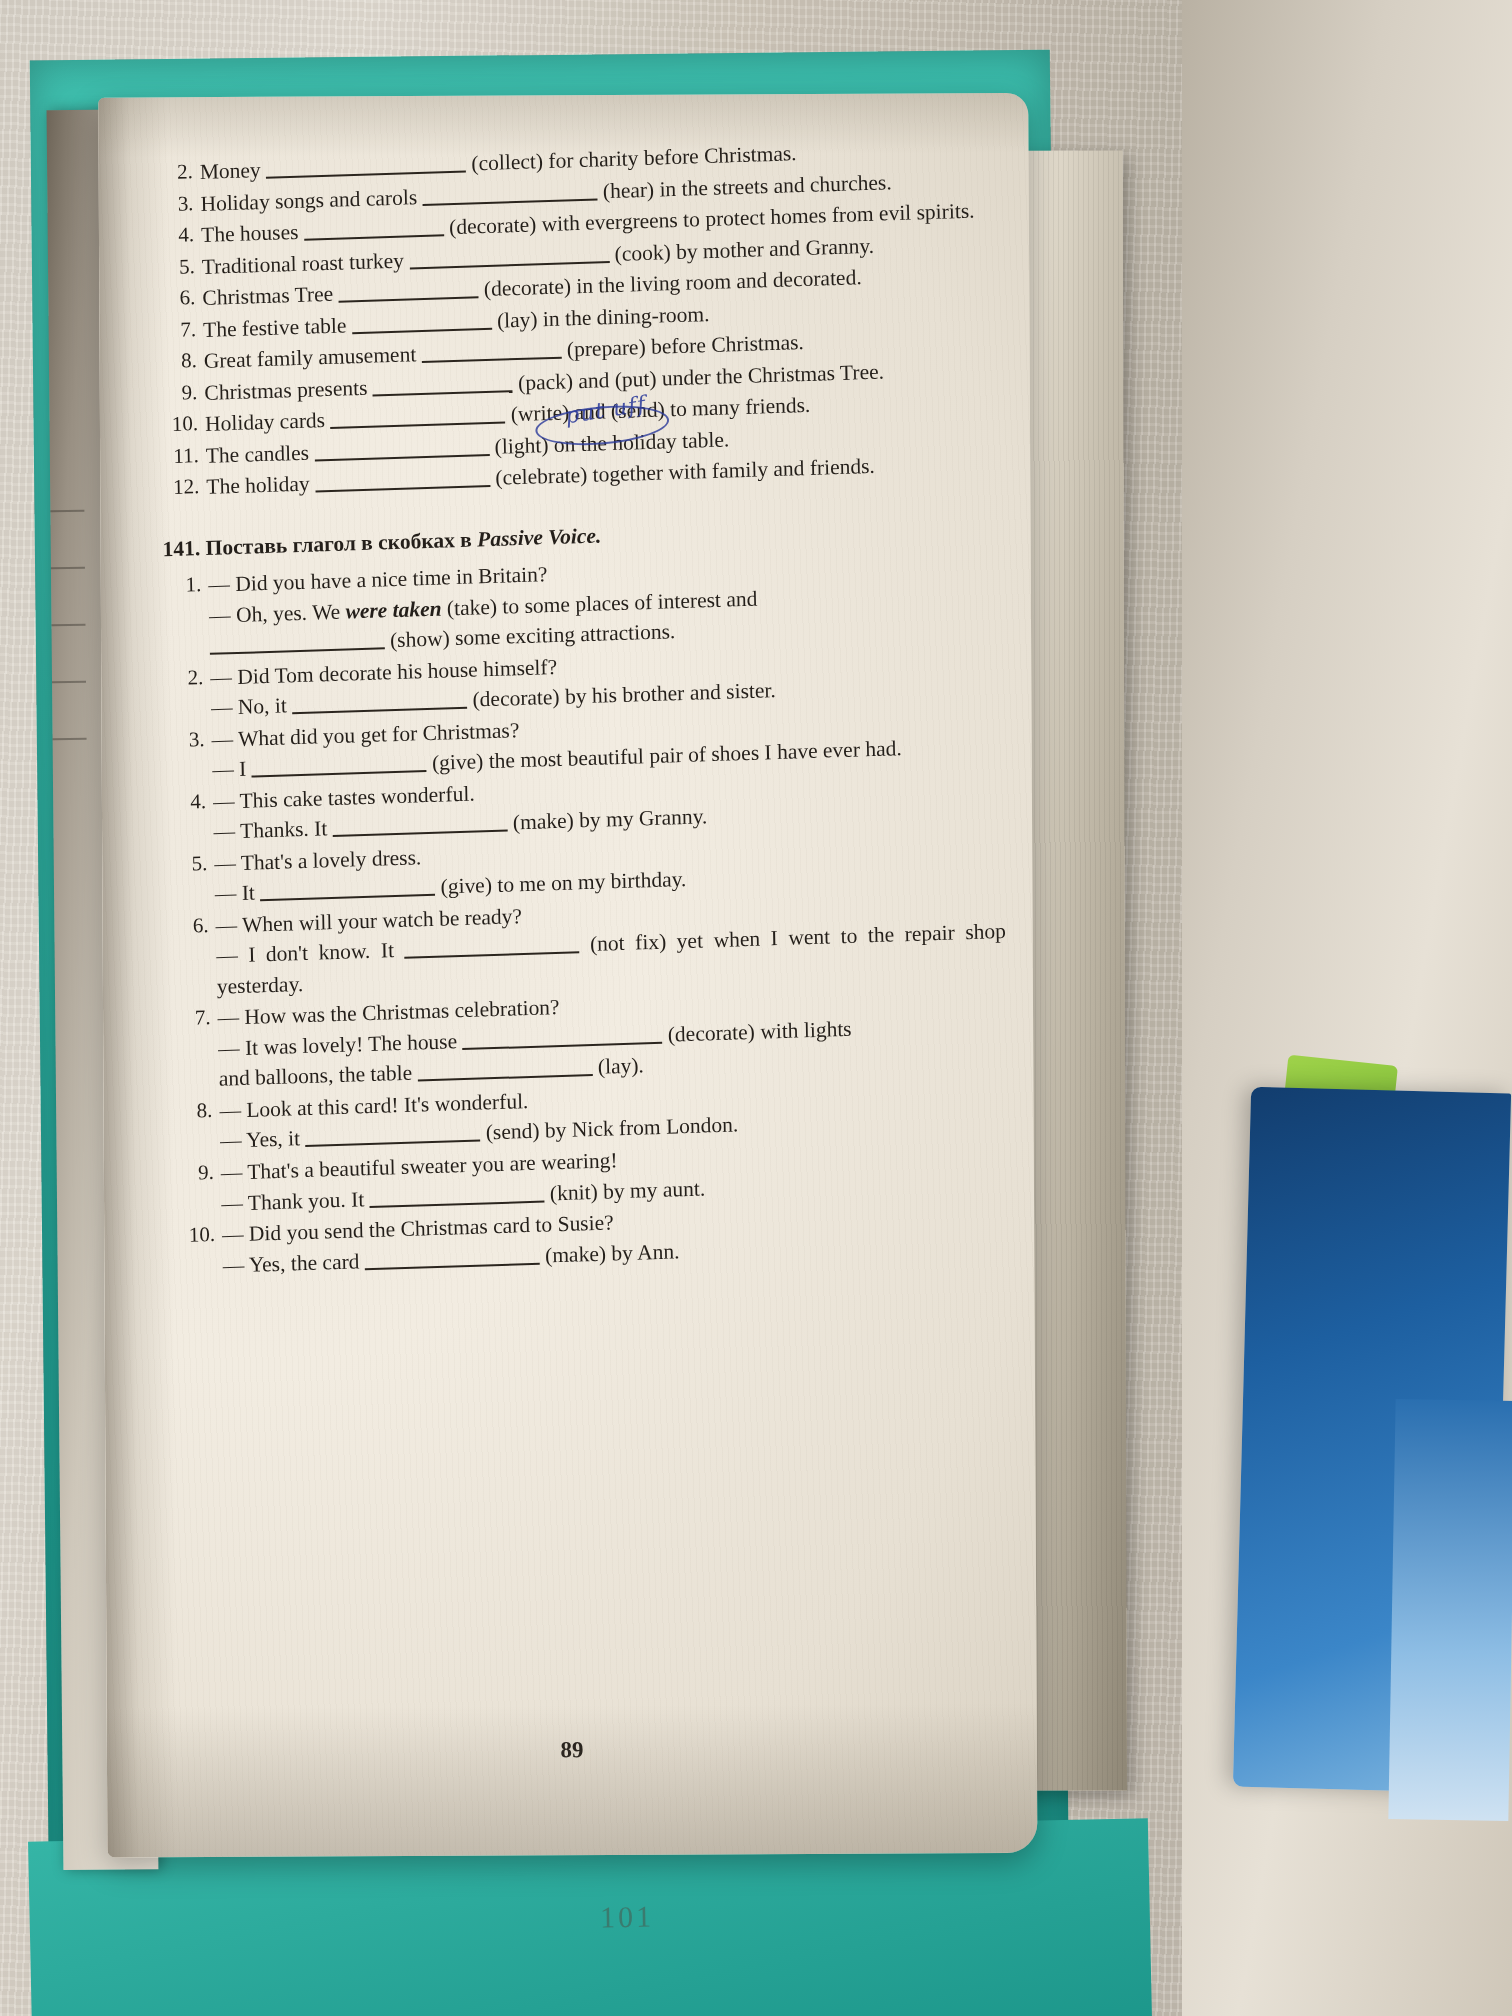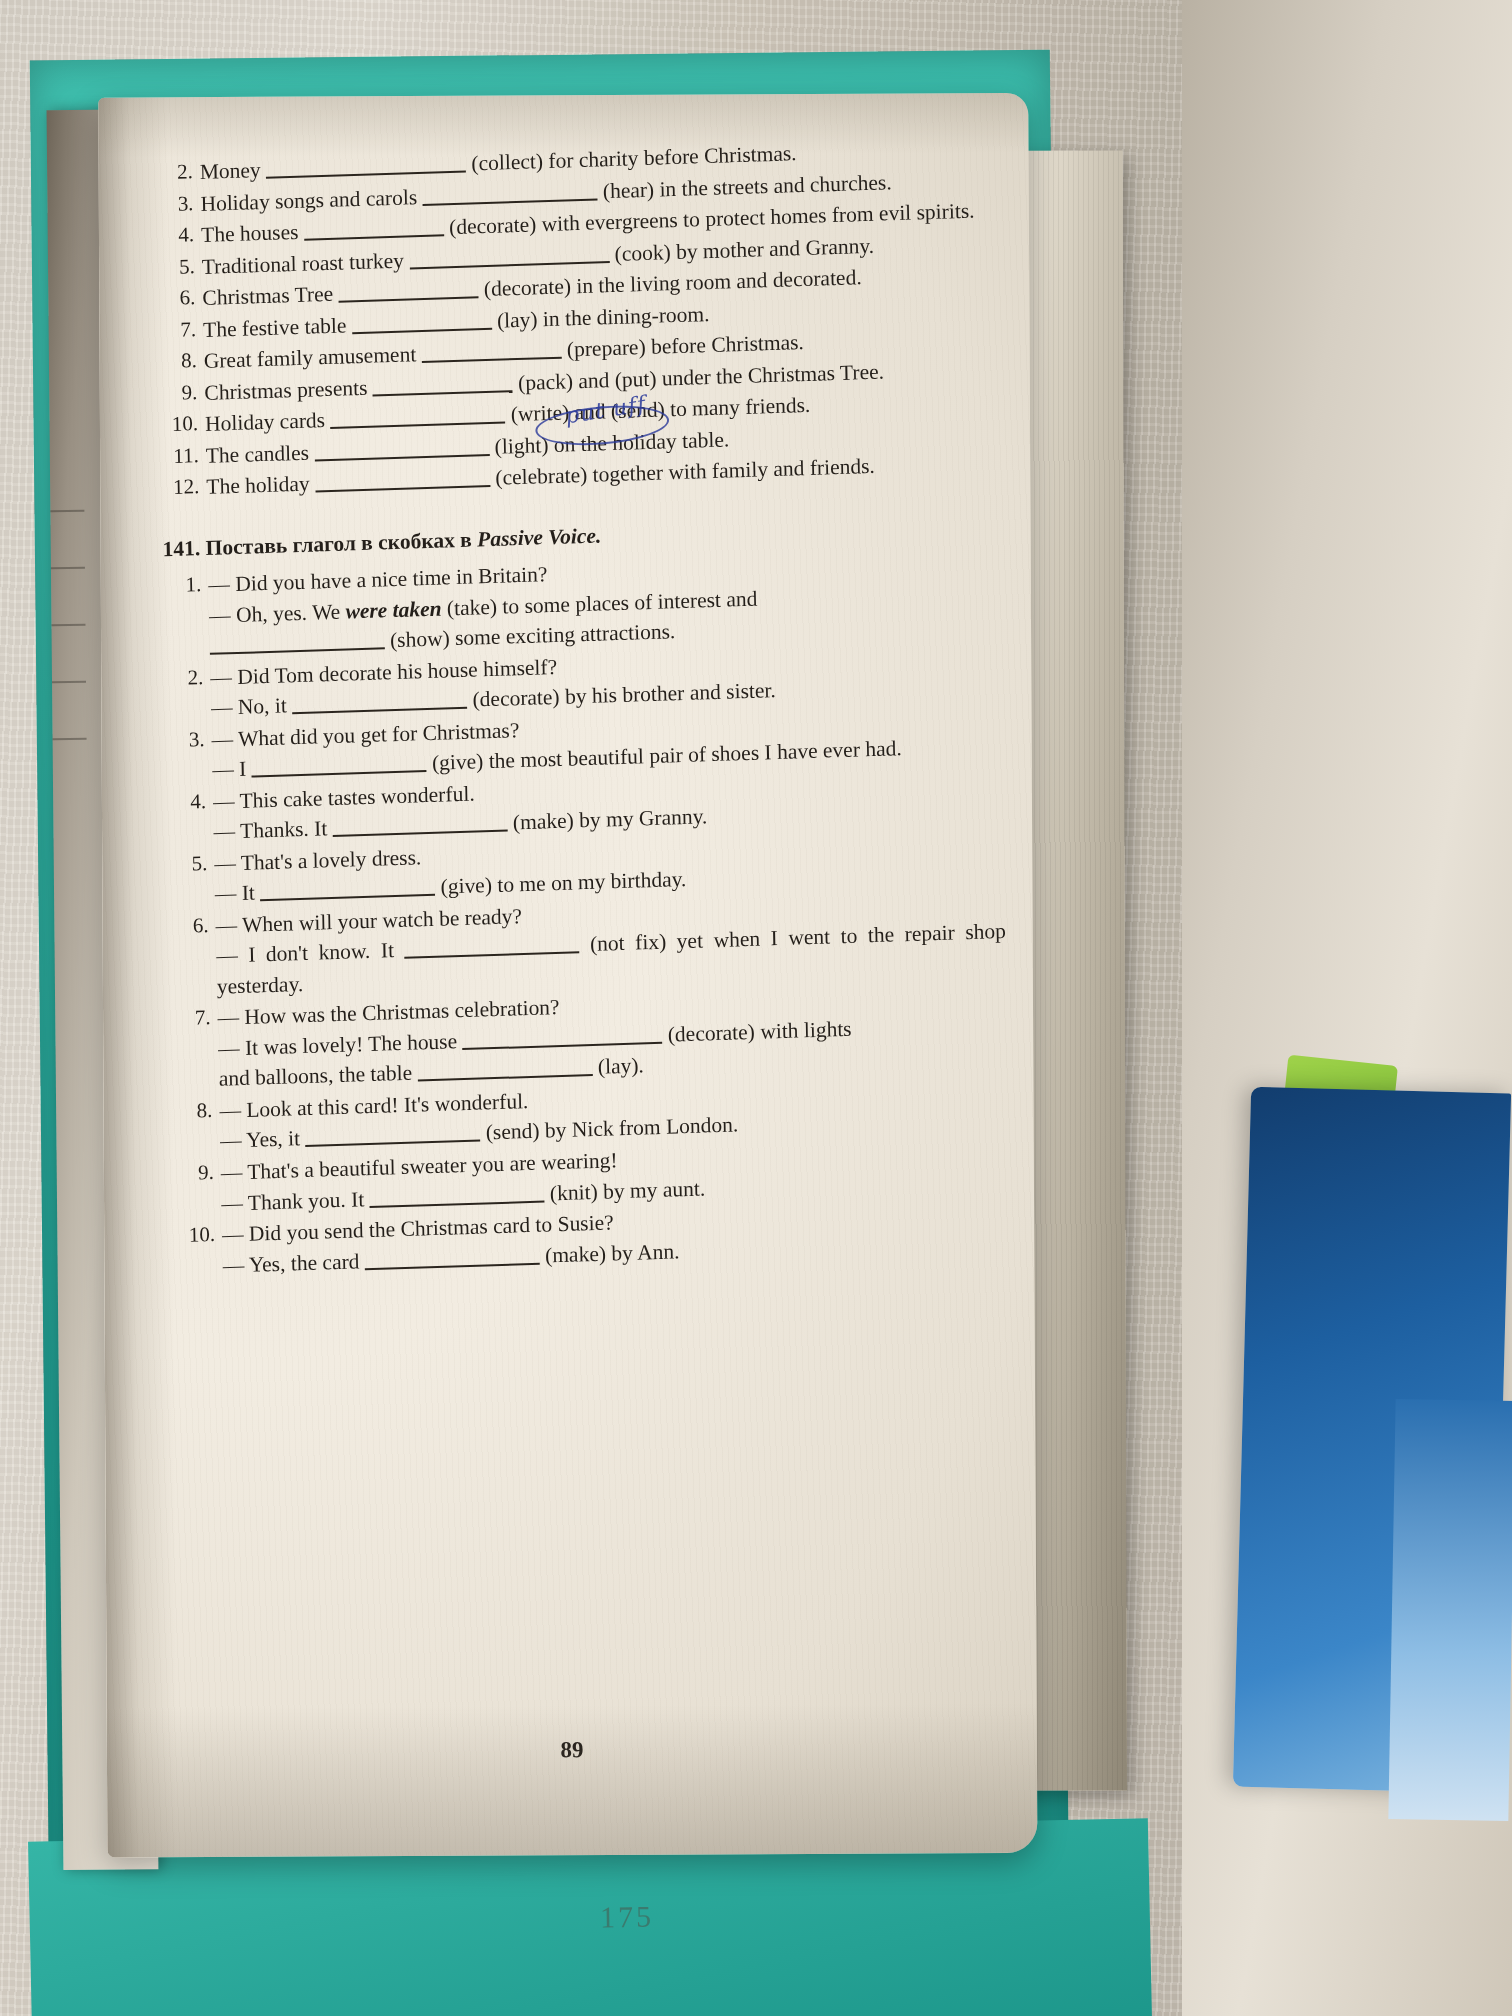--- a/index.html
+++ b/index.html
@@ -539,13 +539,13 @@
     </div>
 
     <div class="page-num">89</div>
 
     <div class="page-shade-left"></div>
     <div class="page-shade-top"></div>
     <div class="page-shade-bottom"></div>
   </div>
 </div>
 
-<div class="bottom-ghost">175</div>
+<div class="bottom-ghost">101</div>
 
 </body></html>

